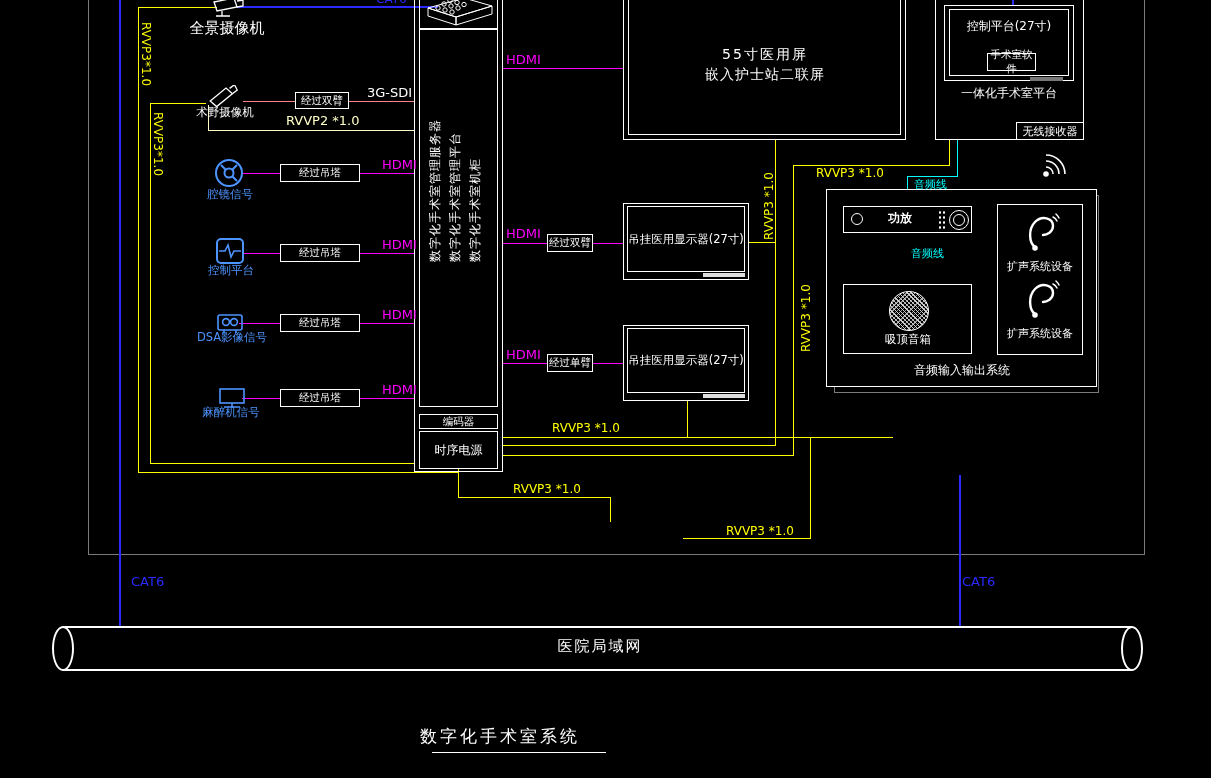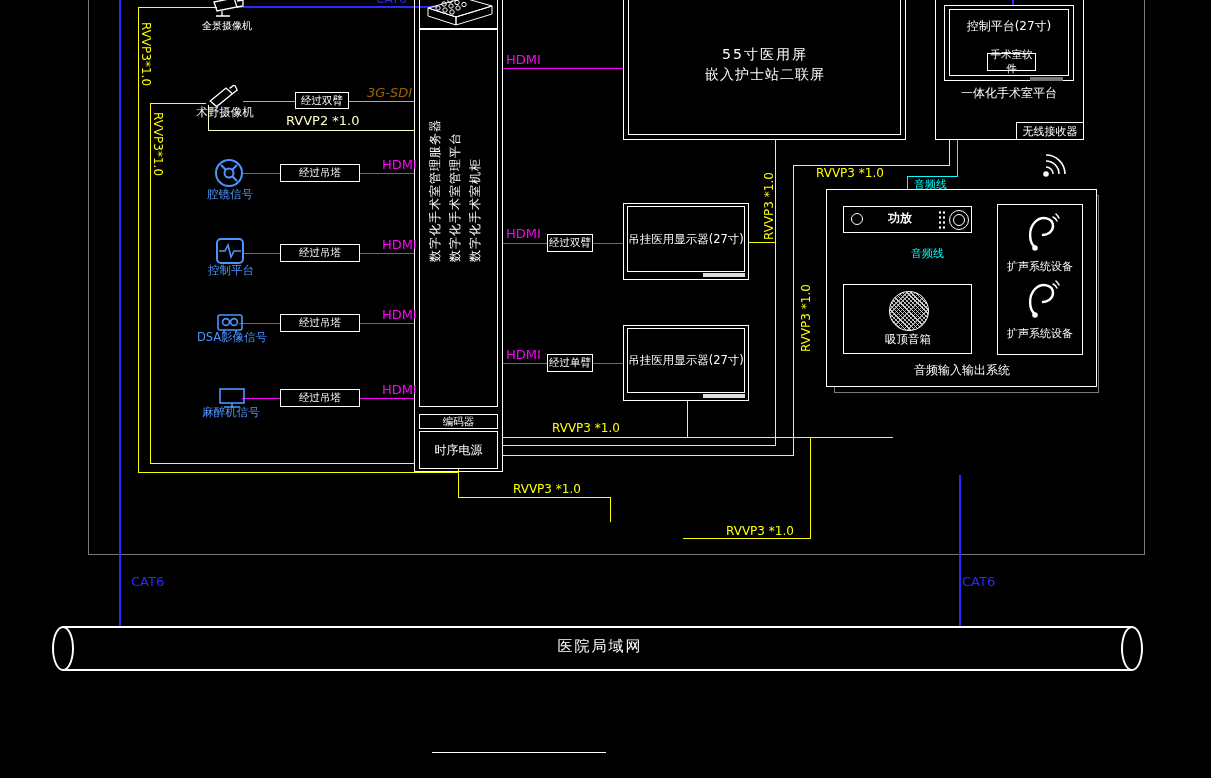--- a/index.html
+++ b/index.html
@@ -6,21 +6,21 @@
   .stage{position:relative;width:1211px;height:778px;background:#000;overflow:hidden;
          font-family:"DejaVu Sans",sans-serif;color:#fff;}
   .abs{position:absolute;}
   .box{position:absolute;border:1px solid #fff;background:#000;box-sizing:border-box;}
   .gbox{position:absolute;border:1px solid #7a7a7a;box-sizing:border-box;}
   .w{position:absolute;}
   .lbl{position:absolute;white-space:nowrap;line-height:1.15;}
   .cen{display:flex;align-items:center;justify-content:center;text-align:center;}
   .rcw{transform:rotate(90deg);transform-origin:0 0;}
   .rccw{transform:rotate(-90deg);transform-origin:0 0;}
-  .yel{color:#ffff00;} .mag{color:#ff00ff;} .pnk{color:#a16207;font-style:italic;}
+  .yel{color:#ffff00;} .mag{color:#ff00ff;} .pnk{color:#ffffff;}
   .blu{color:#2a2aff;} .cyn{color:#00ffff;} .pale{color:#ffffc8;} .sblu{color:#4d94ff;}
   .dots{background-image:radial-gradient(circle,#fff 1px,transparent 1.3px);background-size:4px 5px;}
   .hatch{border-radius:50%;border:1px solid #fff;
     background:repeating-linear-gradient(45deg,transparent 0 2px,#cfcfcf 2px 3px),
                repeating-linear-gradient(-45deg,transparent 0 2px,#9a9a9a 2px 3px);}
   svg{display:block;}
 </style>
 </head>
 <body>
 
@@ -74,21 +74,21 @@
   <div class="w" style="left:907px;top:176px;width:1px;height:31px;background:#00ffff;"></div>
   <div class="w" style="left:907px;top:233px;width:1px;height:59px;background:#00ffff;"></div>
 
   <div class="abs" style="left:208px;top:-4px;">
     <svg width="40" height="24" viewBox="0 0 40 24" fill="none" stroke="#fff" stroke-width="1.3">
       <path d="M6 6 L26 2 L29 11 L9 15 Z"></path>
         <path d="M29 5 L35 4 L35 10 L29 11"></path>
       <path d="M14 15 L14 20 M8 20 L22 20"></path>
     </svg>
   </div>
-  <div class="lbl cen" style="left:196px;top:20px;width:62px;font-size:10px;">全景摄像机</div>
+  <div class="lbl cen" style="left:196px;top:20px;width:62px;font-size:15px;">全景摄像机</div>
 
   <div class="abs" style="left:202px;top:85px;">
     <svg width="44" height="24" viewBox="0 0 44 24" fill="none" stroke="#fff" stroke-width="1.3">
       <g transform="rotate(-28 22 12)">
         <path d="M8 9 L28 5 L31 13 L11 17 Z"></path>
           <path d="M31 7 L37 6 L37 12 L31 13"></path>
       </g>
     </svg>
   </div>
   <div class="lbl cen" style="left:194px;top:106px;width:62px;font-size:11.5px;">术野摄像机</div>
@@ -277,15 +277,16 @@
   <div class="lbl yel rccw" style="left:800px;top:352px;font-size:12px;">RVVP3 *1.0</div>
 
   <div class="lbl cyn" style="left:914px;top:179px;font-size:11px;">音频线</div>
   <div class="lbl cyn" style="left:911px;top:248px;font-size:11px;">音频线</div>
 
   <div class="abs" style="left:63px;top:626px;width:1069px;height:45px;border-top:2px solid #fff;border-bottom:2px solid #fff;box-sizing:border-box;"></div>
   <div class="abs" style="left:52px;top:626px;width:22px;height:45px;border:2px solid #fff;border-radius:50%;box-sizing:border-box;background:#000;"></div>
   <div class="abs" style="left:1121px;top:626px;width:22px;height:45px;border:2px solid #fff;border-radius:50%;box-sizing:border-box;"></div>
   <div class="lbl cen" style="left:540px;top:638px;width:120px;font-size:15px;letter-spacing:2px;">医院局域网</div>
 
+  <div class="lbl cen" style="left:400px;top:727px;width:200px;font-size:17px;letter-spacing:3px;">数字化手术室系统</div>
   <div class="w" style="left:432px;top:752px;width:174px;height:1px;background:#fff;"></div>
 
 </div>
 
 </body></html>

